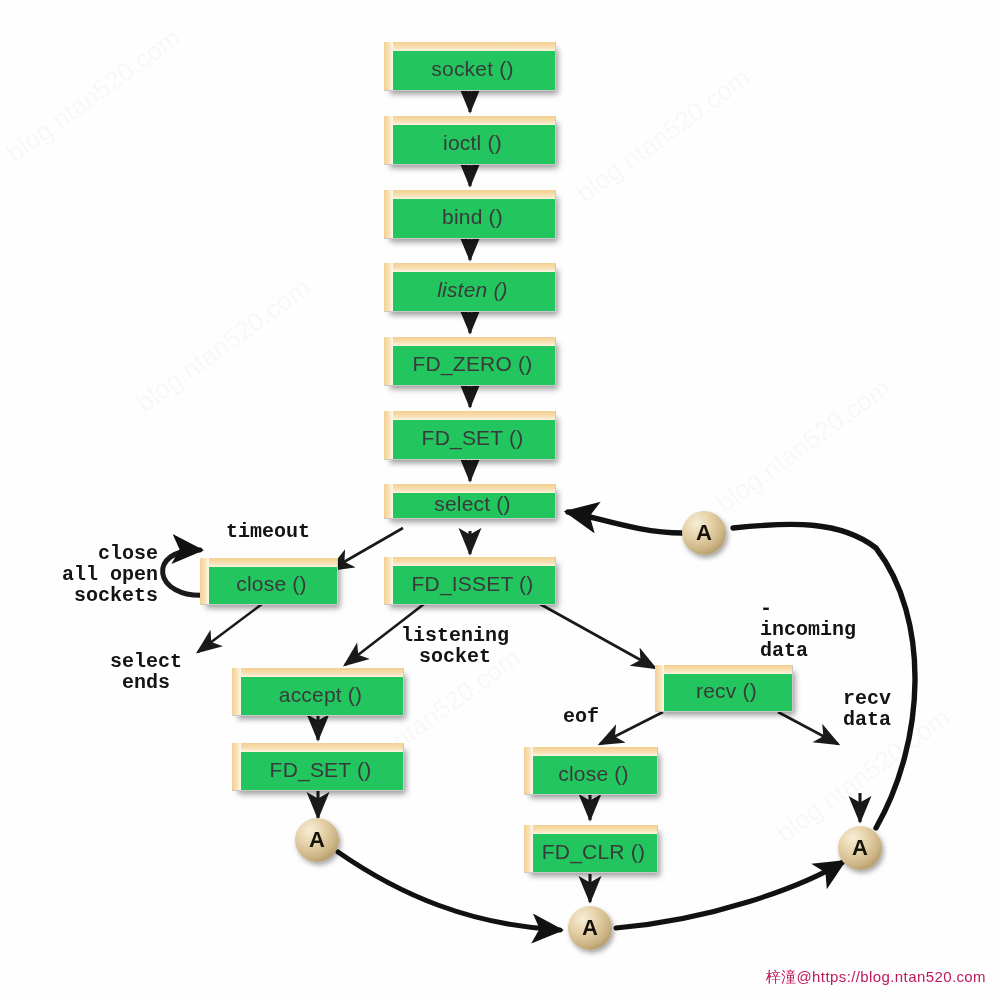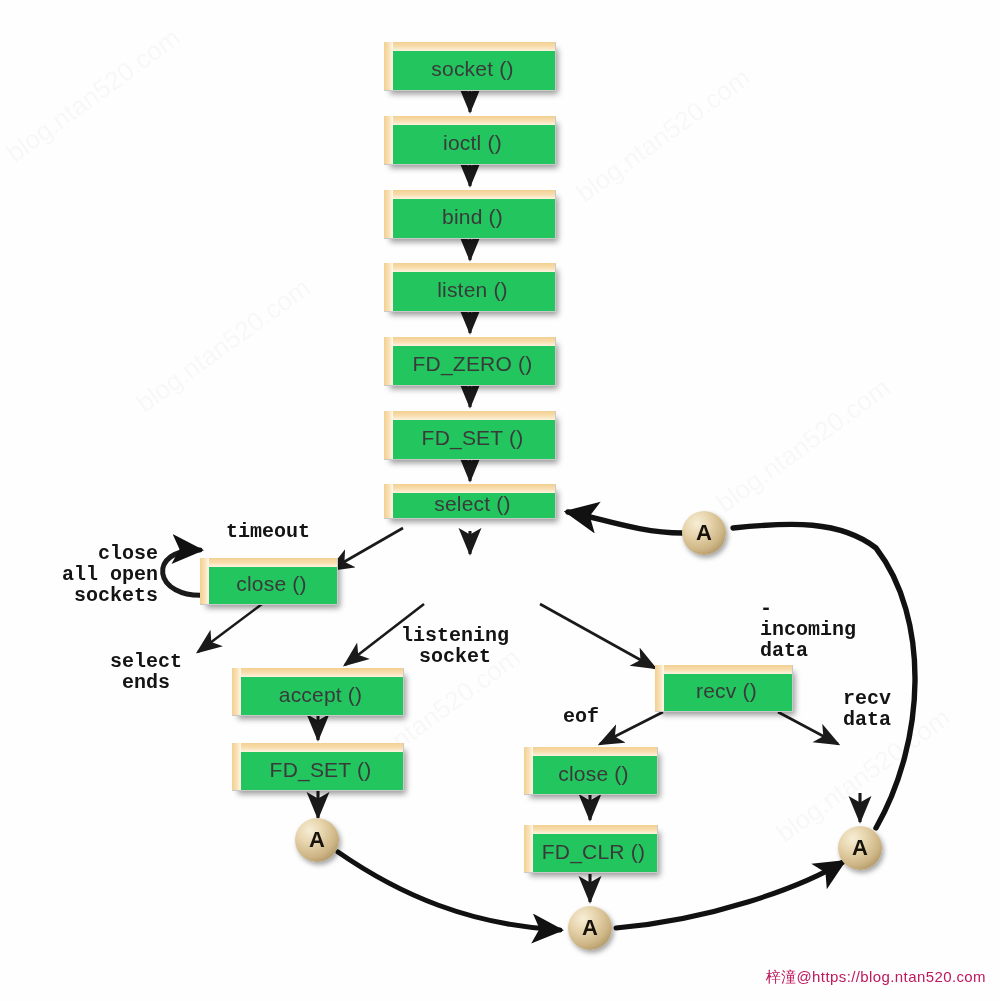--- a/index.html
+++ b/index.html
@@ -201,31 +201,34 @@
 
   <div class="node" style="left:384px; top:42px;  width:172px; height:49px;">
     <span class="lbl">socket ()</span>
   </div>
   <div class="node" style="left:384px; top:116px; width:172px; height:49px;">
     <span class="lbl">ioctl ()</span>
   </div>
   <div class="node" style="left:384px; top:190px; width:172px; height:49px;">
     <span class="lbl">bind ()</span>
   </div>
-  <div class="node" style="left:384px; top:263px; width:172px; height:49px;">
+  <div class="node" style="left:384px; top:263px; width:172px; height:49px;font-style:italic;">
     <span class="lbl">listen ()</span>
   </div>
   <div class="node" style="left:384px; top:337px; width:172px; height:49px;">
     <span class="lbl">FD_ZERO ()</span>
   </div>
   <div class="node" style="left:384px; top:411px; width:172px; height:49px;">
     <span class="lbl">FD_SET ()</span>
   </div>
   <div class="node" style="left:384px; top:484px; width:172px; height:35px;">
     <span class="lbl">select ()</span>
+  </div>
+  <div class="node" style="left:384px; top:557px; width:172px; height:48px;">
+    <span class="lbl">FD_ISSET ()</span>
   </div>
 
   <div class="node" style="left:200px; top:558px; width:138px; height:47px;">
     <span class="lbl">close ()</span>
   </div>
 
   <div class="node" style="left:232px; top:668px; width:172px; height:48px;">
     <span class="lbl">accept ()</span>
   </div>
   <div class="node" style="left:232px; top:743px; width:172px; height:48px;">

